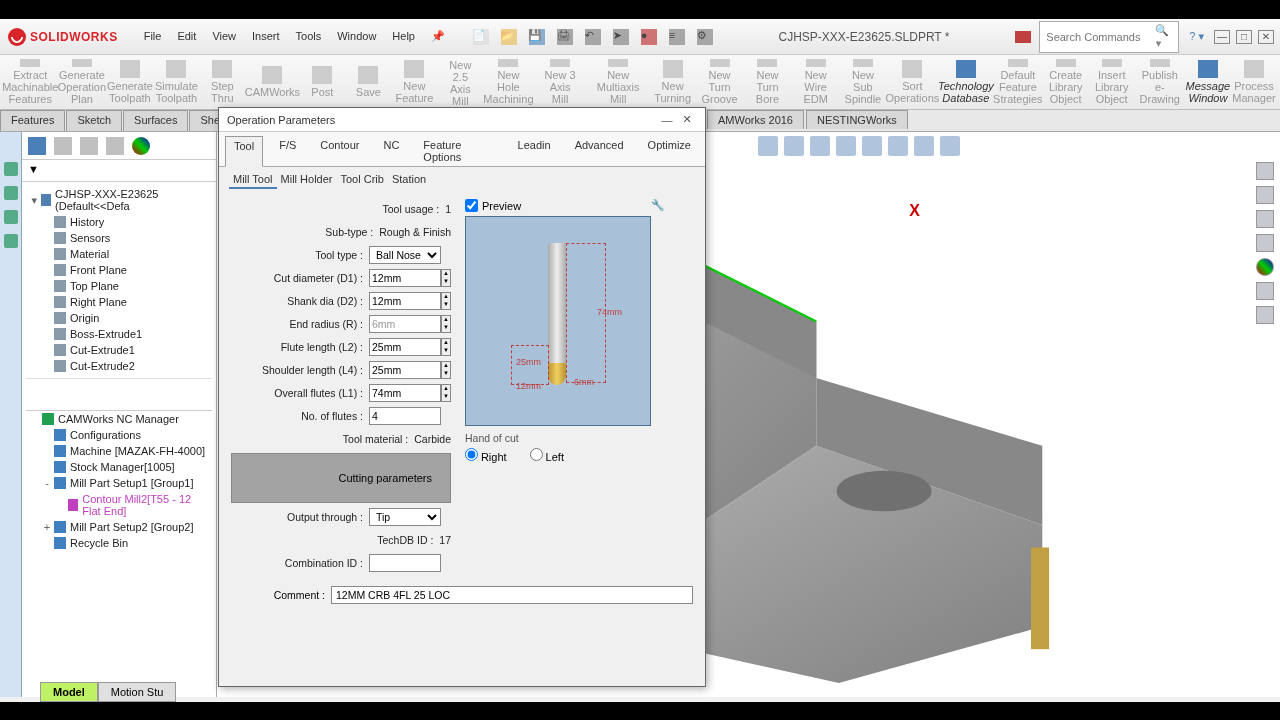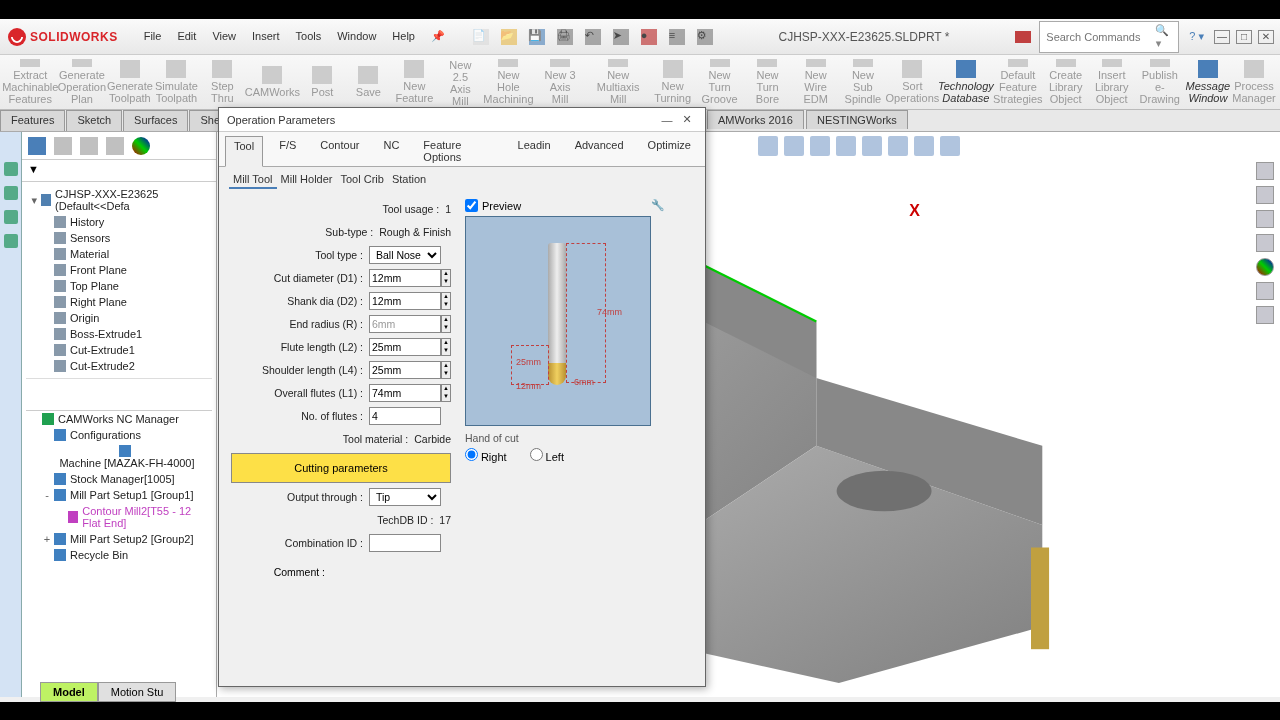--- a/index.html
+++ b/index.html
@@ -66,21 +66,21 @@
 .dlg-subtab.active { border-bottom: 2px solid #4a7fb8; }
 .dlg-body { display: flex; padding: 6px 12px; gap: 14px; }
 .form-col { width: 220px; }
 .form-row { display: flex; align-items: center; margin-bottom: 3px; height: 20px; }
 .form-row label { flex: 1; text-align: right; padding-right: 6px; color: #222; font-size: 10.5px;}
 .form-row .val { width: 82px; }
 .form-row input[type=text], .form-row select { width: 72px; height: 18px; border: 1px solid #888; padding: 0 2px; font-size: 10.5px; background: #fff;}
 .form-row .spin { display: inline-flex; flex-direction: column; width: 12px; border: 1px solid #888; height: 18px; }
 .form-row .spin span { flex:1; font-size: 6px; text-align: center; background: #eee; line-height: 7px;}
 .form-row .static { font-size: 10.5px; color: #222; }
-.form-btn { width: 100%; text-align: center; padding: 8px; border: 1px solid #888; background: #fde047; margin: 4px 0; }
+.form-btn { width: 100%; text-align: right; padding: 18px; border: 1px solid #888; background: #a3a3a3; margin: 4px 0; }
 .preview-col { width: 200px; }
 .preview-chk { display: flex; align-items: center; gap: 4px; margin-bottom: 4px; }
 .preview-box { width: 186px; height: 210px; background: #a8c0d8; border: 1px solid #4a7090; position: relative; }
 .tool-shank { position: absolute; left: 82px; top: 26px; width: 18px; height: 120px; background: linear-gradient(90deg,#aaa,#eee,#aaa); border-radius: 3px 3px 0 0; }
 .tool-tip { position: absolute; left: 82px; top: 146px; width: 18px; height: 22px; background: linear-gradient(90deg,#b89030,#f0d060,#b89030); border-radius: 0 0 9px 9px; }
 .dim-line { position: absolute; border: 1px dashed #c04040; }
 .dim-lbl { position: absolute; color: #c04040; font-size: 9px; }
 .hand-group { margin-top: 6px; }
 .hand-group .gtitle { font-size: 10.5px; color: #555; margin-bottom: 4px; }
 .hand-group label { margin-right: 20px; font-size: 10.5px; }
@@ -369,21 +369,21 @@
           <span class="exp"></span>
             <span class="ticn" style="background:#20a050;"></span>
           <span>CAMWorks NC Manager</span>
         </div>
         <div id="tree2">
             <div class="tree-item" style="padding-left: 16px;">
               <span class="exp"></span>
               <span class="ticn" style="background:#4080c0;"></span>
               <span>Configurations</span>
             </div>
-            <div class="tree-item" style="padding-left: 16px; flex-direction: column;">
+            <div class="tree-item" style="padding-left: 16px;">
               <span class="exp"></span>
               <span class="ticn" style="background:#4080c0;"></span>
               <span>Machine [MAZAK-FH-4000]</span>
             </div>
             <div class="tree-item" style="padding-left: 16px;">
               <span class="exp"></span>
               <span class="ticn" style="background:#4080c0;"></span>
               <span>Stock Manager[1005]</span>
             </div>
             <div class="tree-item" style="padding-left: 16px;">
@@ -608,15 +608,16 @@
         </div>
         <div class="hand-group">
           <div class="gtitle">Hand of cut</div>
           <label><input type="radio" name="hand" checked="" style=""> <span>Right</span></label>
           <label><input type="radio" name="hand" style=""> <span>Left</span></label>
         </div>
       </div>
     </div>
     <div class="comment-row">
       <label>Comment :</label>
+      <input type="text" value="12MM CRB 4FL 25 LOC" style="">
     </div>
   </div>
 </div>
 
 </body></html>

